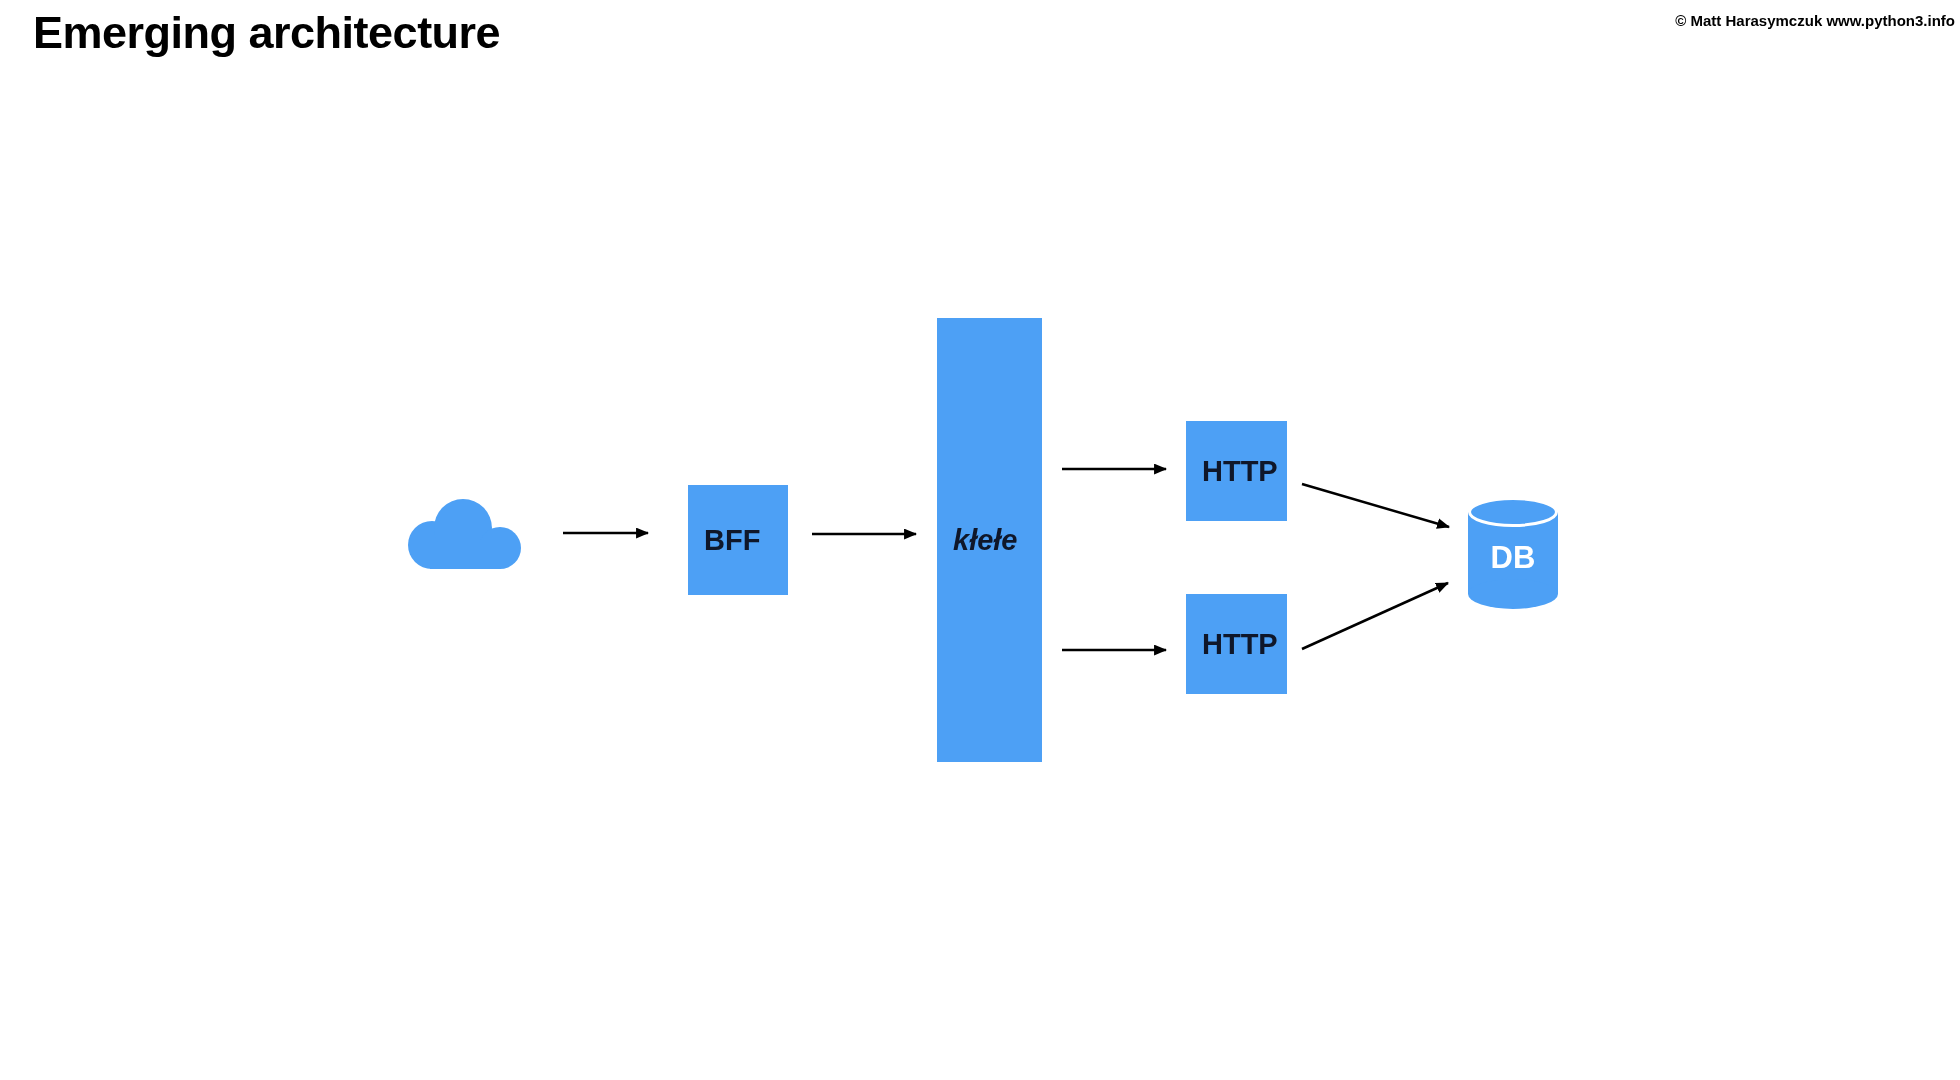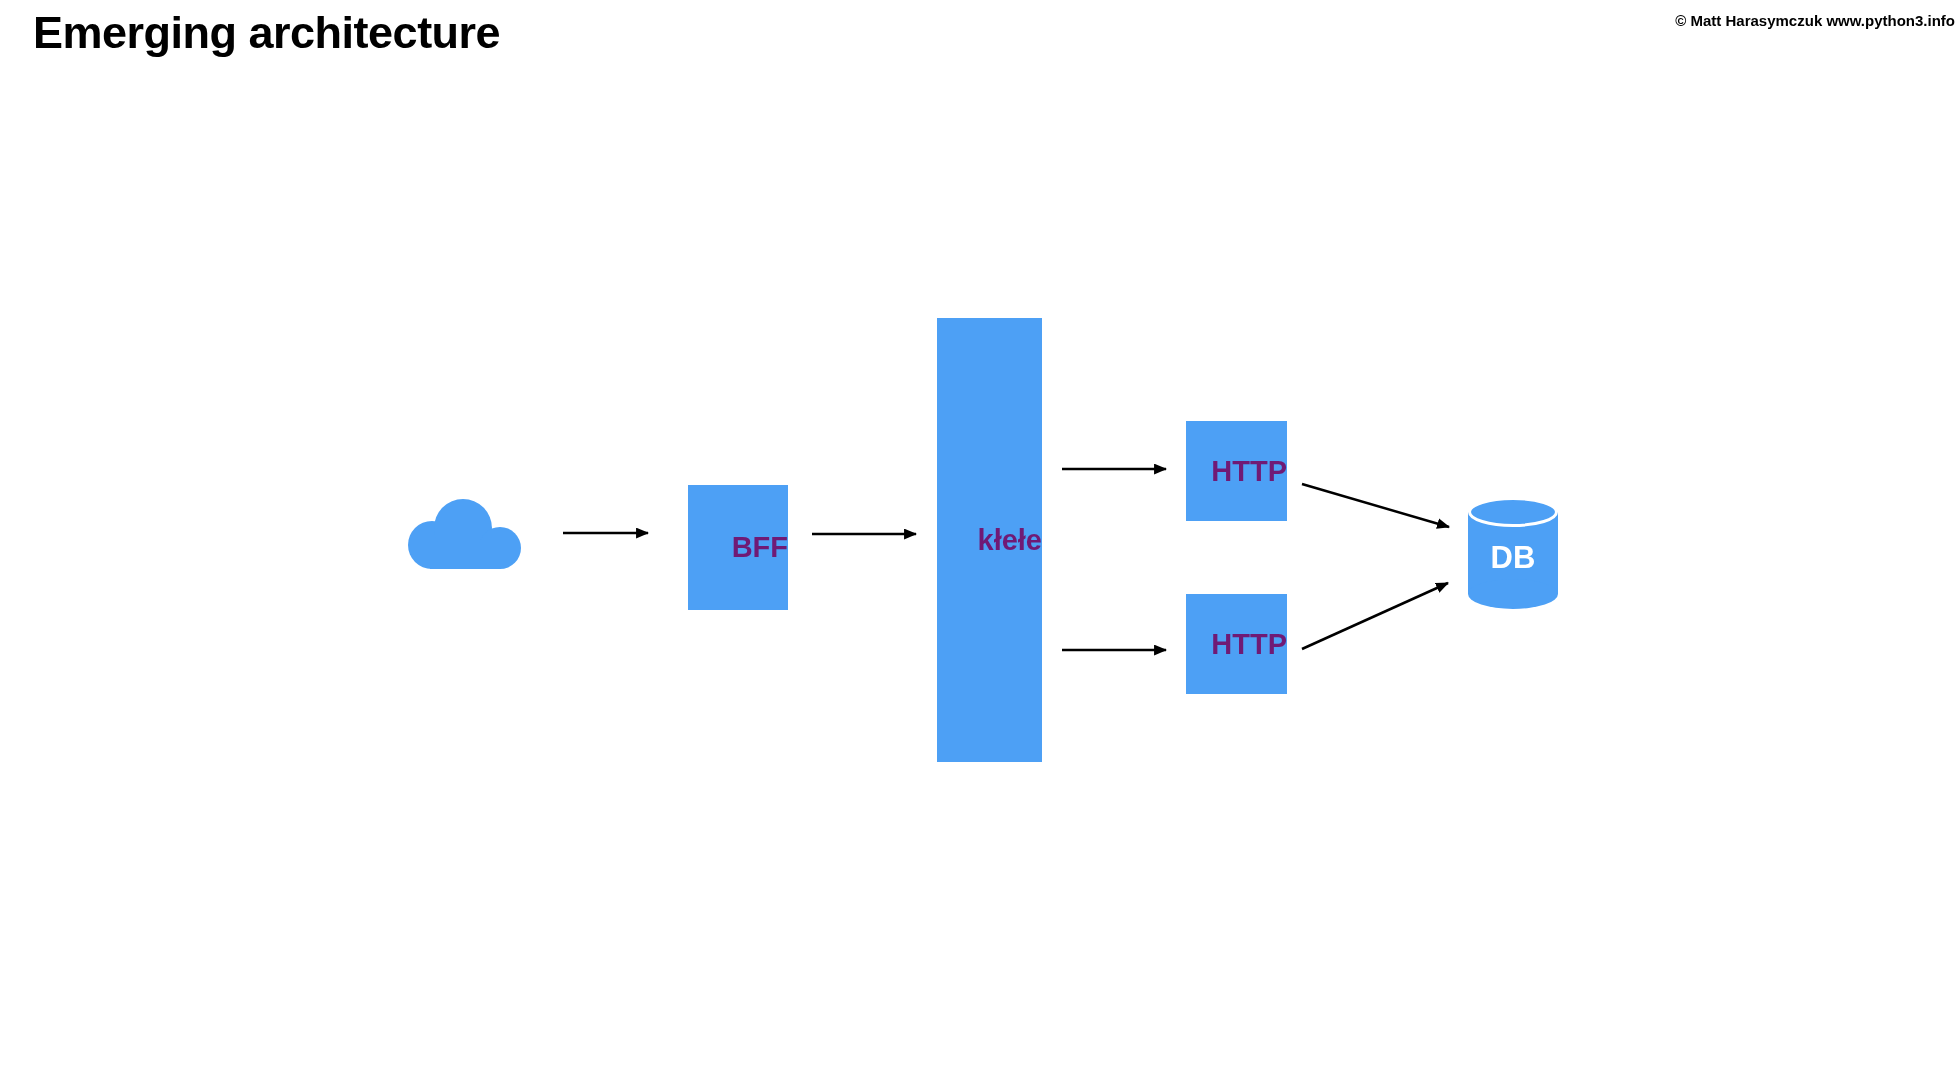--- a/index.html
+++ b/index.html
@@ -18,26 +18,27 @@
   }
   .copyright {
     position: absolute; right: 5px; top: 12px;
     font-size: 15px; font-weight: 700; color: #000000;
     white-space: nowrap;
   }
 
   .node {
     position: absolute;
     background: #4DA0F5;
-    color: #701a75;
-    display: flex; align-items: center; justify-content: flex-end;
+    color: #0f172a;
+    display: flex; align-items: center; justify-content: flex-start;
     font-weight: 700;
+    padding-left: 16px;
   }
-  .node-bff    { left: 688px;  top: 485px; width: 100px; height: 125px;  font-size: 29px; }
-  .node-klele  { left: 937px;  top: 318px; width: 105px; height: 444px; font-size: 29px; }
+  .node-bff    { left: 688px;  top: 485px; width: 100px; height: 110px;  font-size: 29px; }
+  .node-klele  { left: 937px;  top: 318px; width: 105px; height: 444px; font-size: 29px; font-style: italic; }
   .node-http-1 { left: 1186px; top: 421px; width: 101px; height: 100px; font-size: 29px; }
   .node-http-2 { left: 1186px; top: 594px; width: 101px; height: 100px; font-size: 29px; }
 
   .icon-svg { position: absolute; display: block; }
   .cloud-svg { left: 406px; top: 497px; }
   .db-svg    { left: 1468px; top: 497px; }
   .db-label  { font-size: 31px; font-weight: 700; fill: #ffffff; }
 
   .arrows { position: absolute; left: 0; top: 0; pointer-events: none; }
   .arrows line { stroke: #000000; stroke-width: 2.5; }

